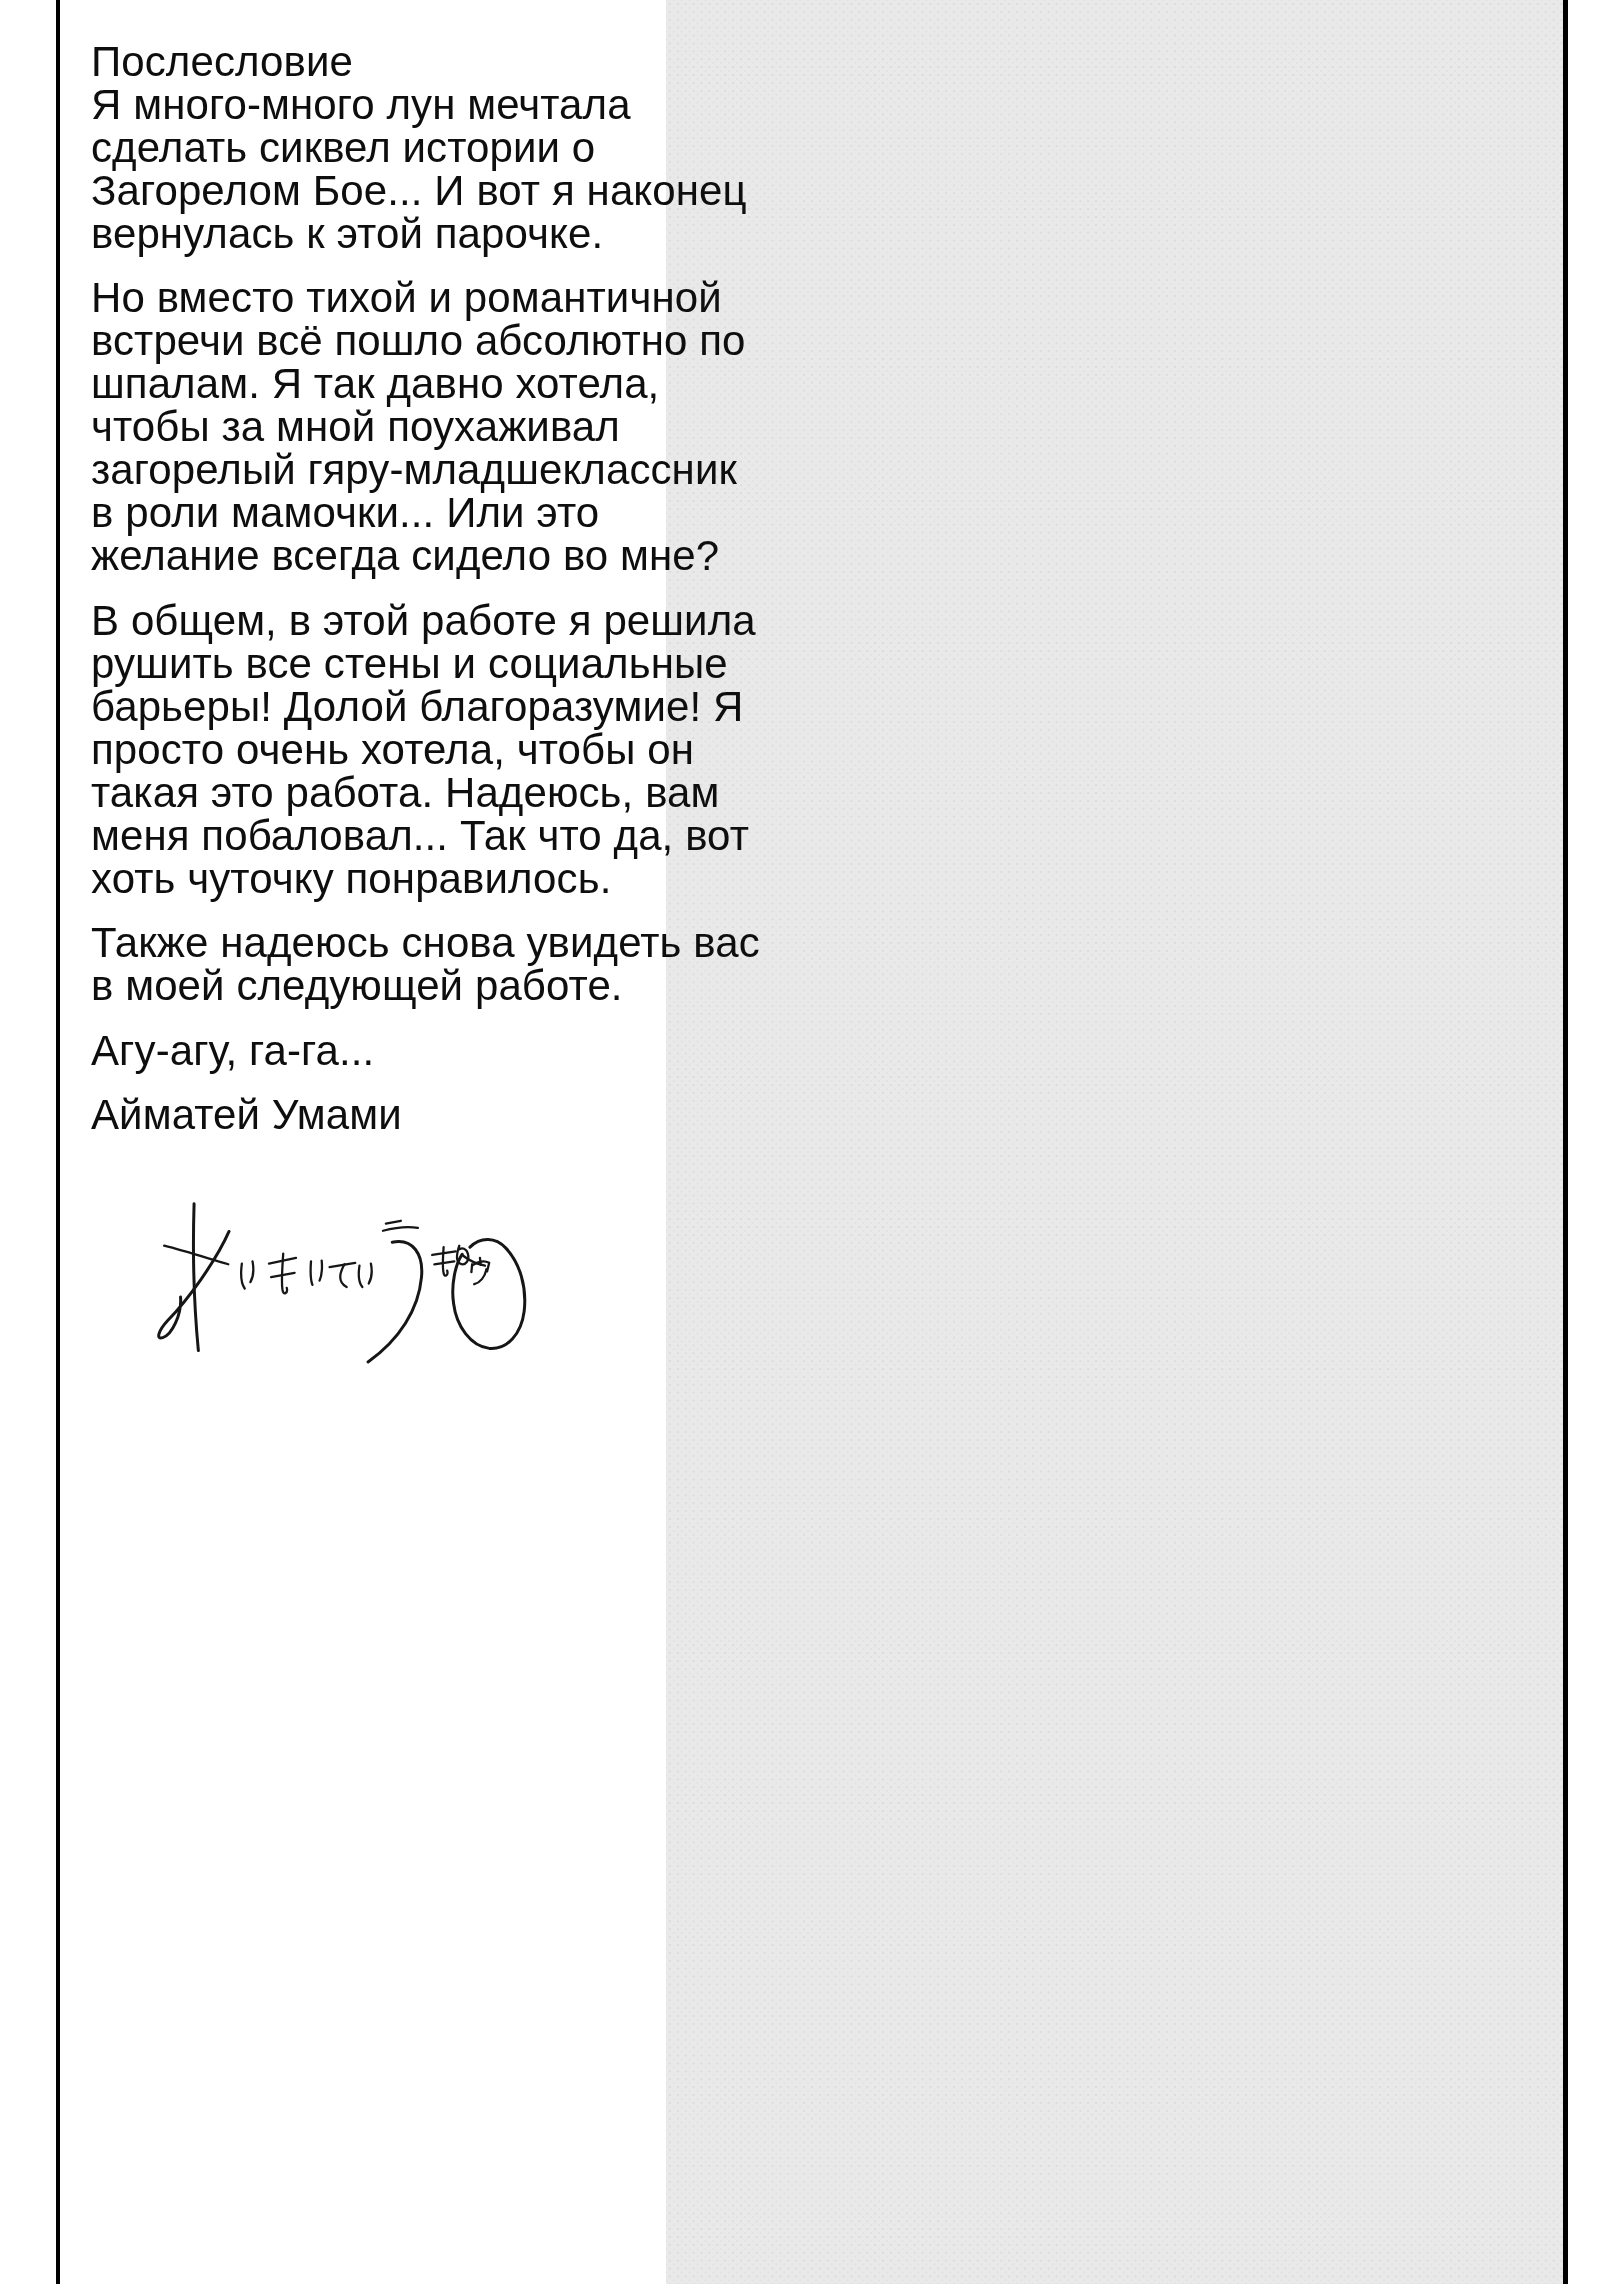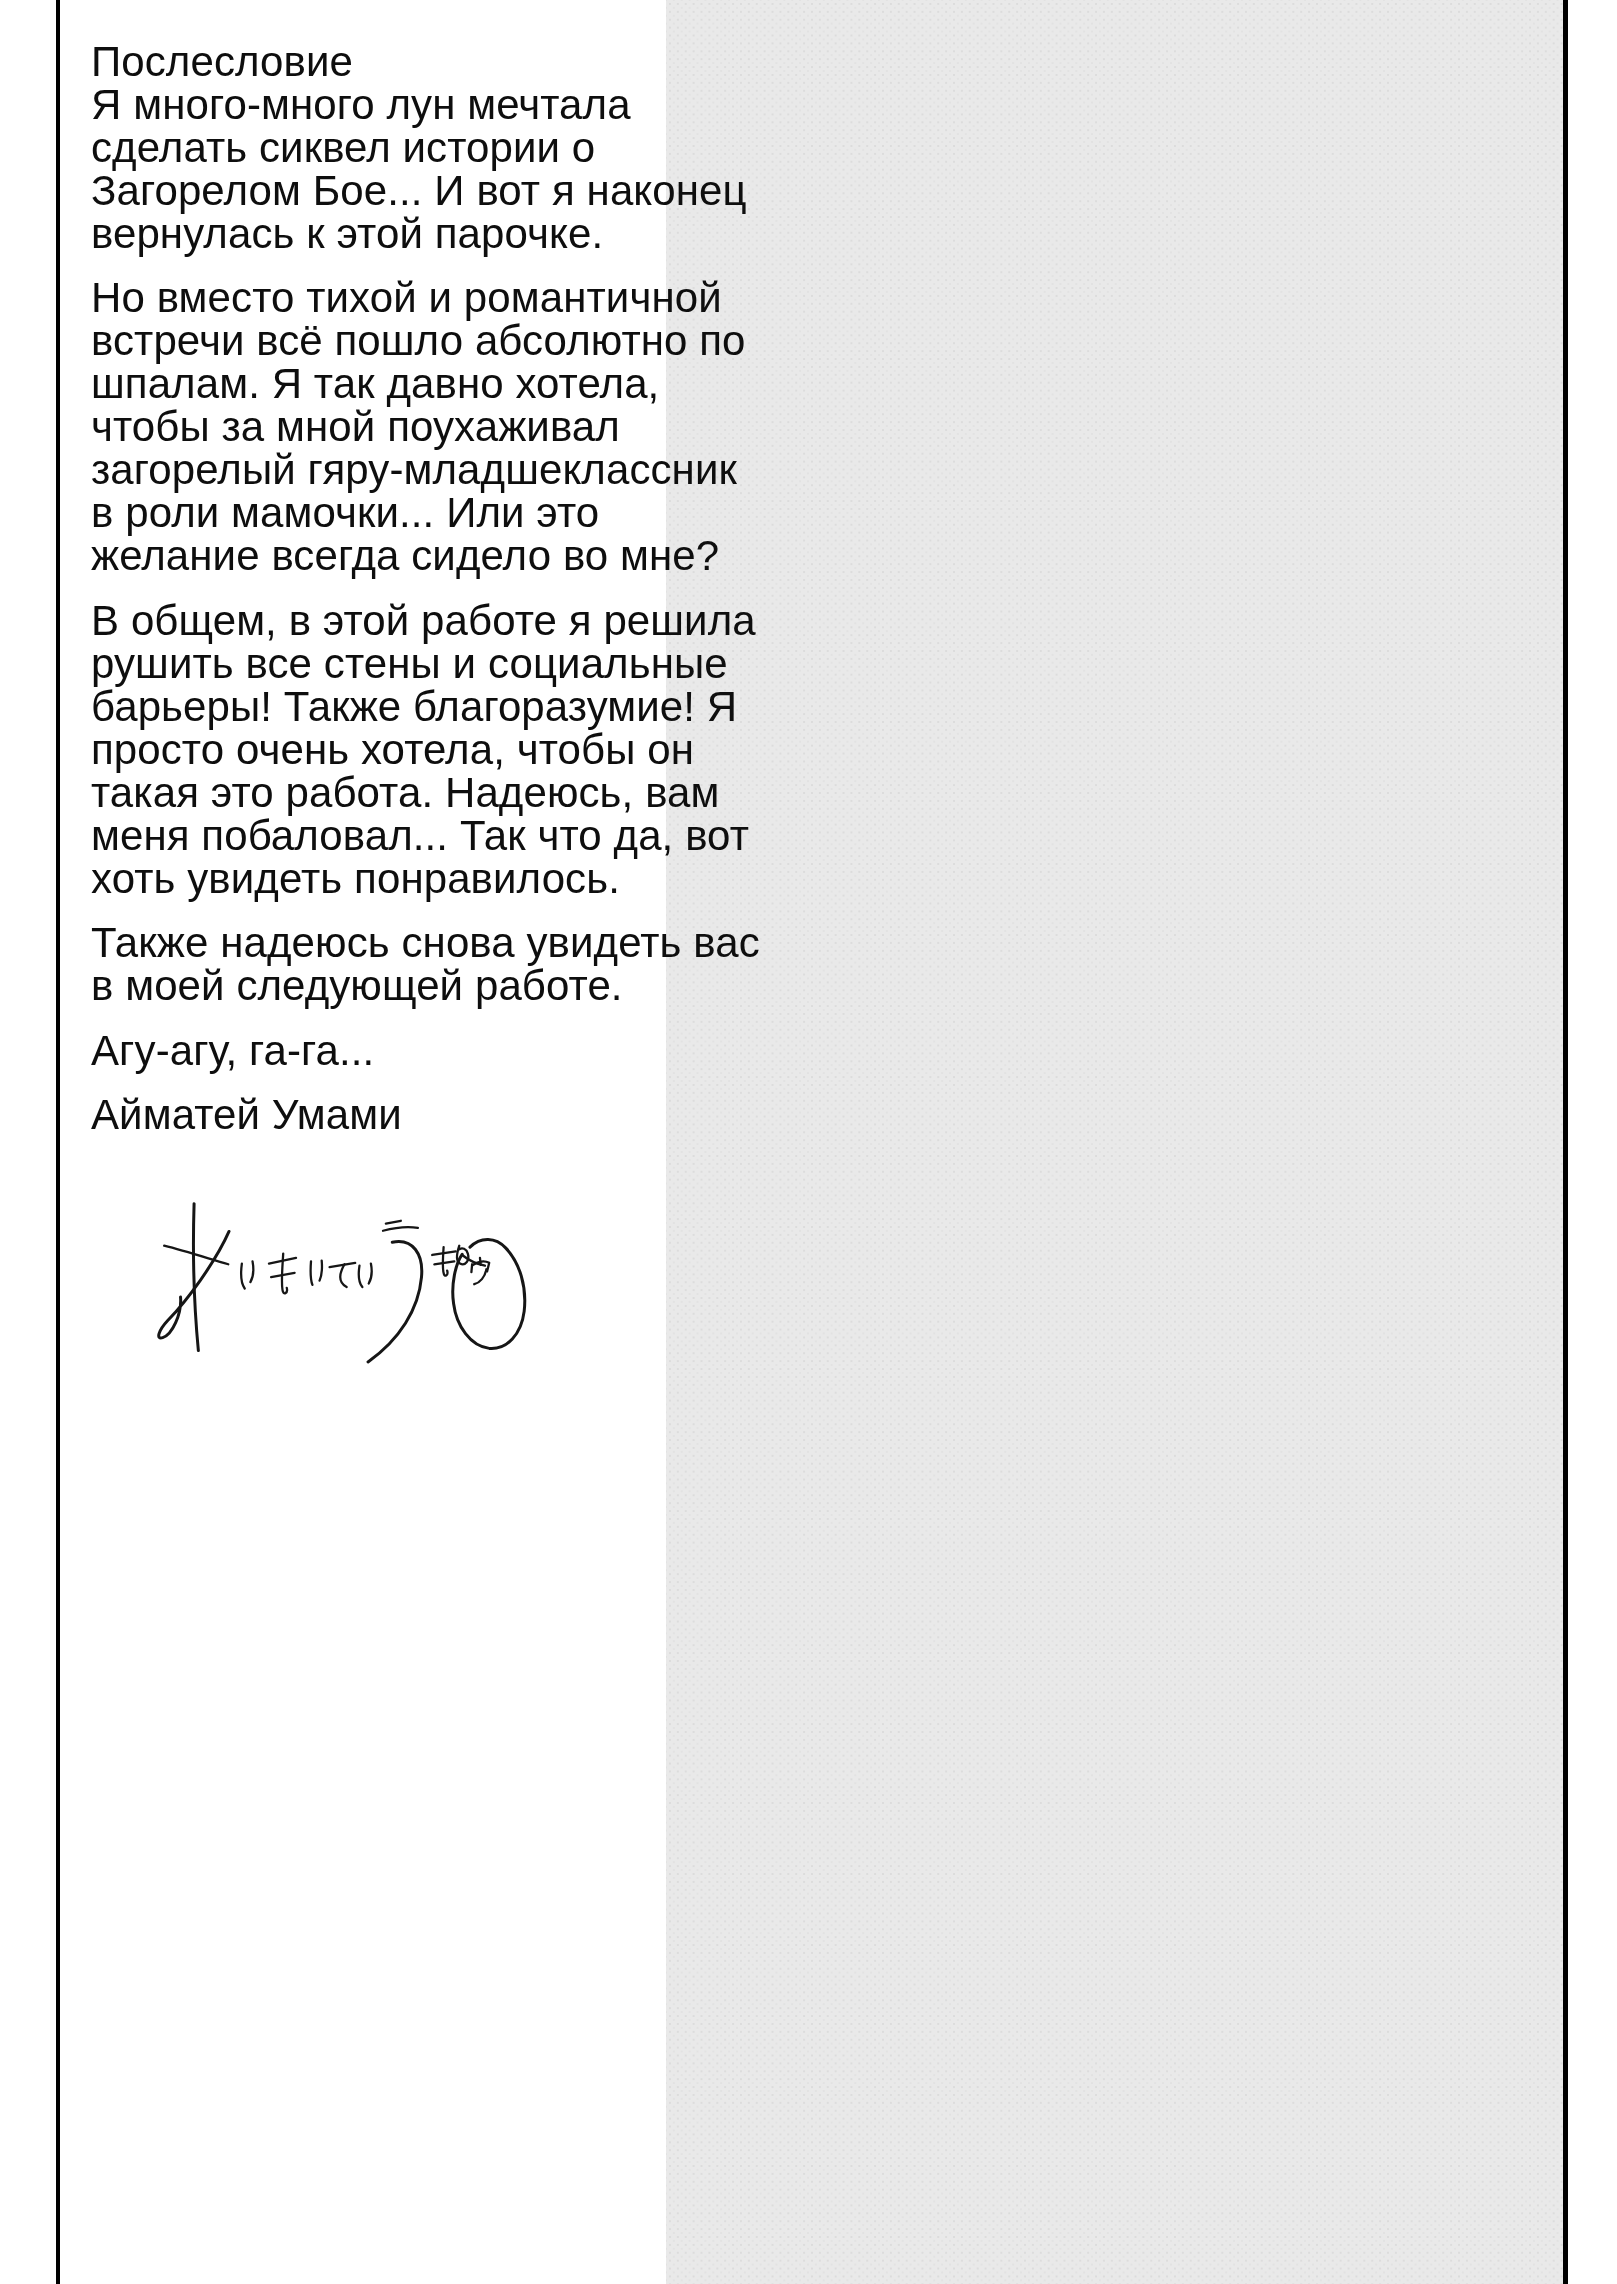--- a/index.html
+++ b/index.html
@@ -62,25 +62,25 @@
           <span class="line">встречи всё пошло абсолютно по</span>
           <span class="line">шпалам. Я так давно хотела,</span>
           <span class="line">чтобы за мной поухаживал</span>
           <span class="line">загорелый гяру-младшеклассник</span>
           <span class="line">в роли мамочки... Или это</span>
           <span class="line">желание всегда сидело во мне?</span>
         </p>
         <p class="para">
           <span class="line">В общем, в этой работе я решила</span>
           <span class="line">рушить все стены и социальные</span>
-          <span class="line">барьеры! Также благоразумие! Я</span>
+          <span class="line">барьеры! Долой благоразумие! Я</span>
           <span class="line">просто очень хотела, чтобы он</span>
           <span class="line">такая это работа. Надеюсь, вам</span>
           <span class="line">меня побаловал... Так что да, вот</span>
-          <span class="line">хоть увидеть понравилось.</span>
+          <span class="line">хоть чуточку понравилось.</span>
         </p>
         <p class="para">
           <span class="line">Также надеюсь снова увидеть вас</span>
           <span class="line">в моей следующей работе.</span>
         </p>
         <p class="para">
           <span class="line">Агу-агу, га-га...</span>
         </p>
         <p class="para">
           <span class="line">Айматей Умами</span>

